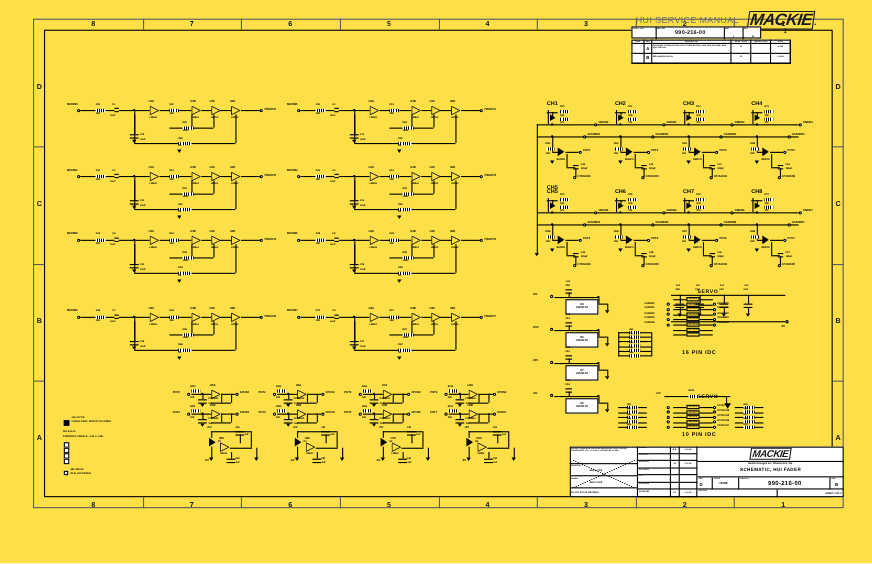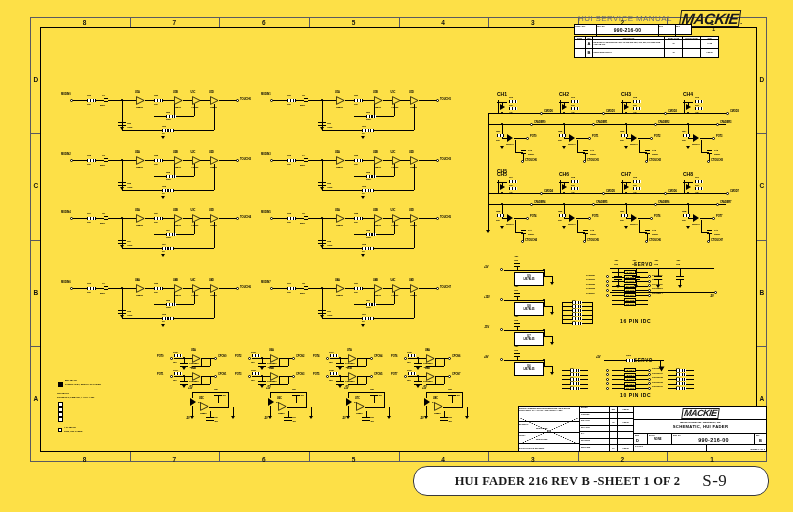--- a/index.html
+++ b/index.html
@@ -1739,18 +1739,14 @@
       <div style="position:absolute;left:648px;top:434px;width:24px;height:11px;border-right:.7px solid #000;border-bottom:.7px solid #000;box-sizing:border-box;font-size:1.7px;font-weight:bold;padding:.3px 1px;">SCALE</div>
       <div style="position:absolute;left:654px;top:438px;font-size:2.6px;font-weight:bold;">NONE</div>
       <div style="position:absolute;left:672px;top:434px;width:83px;height:11px;border-right:.7px solid #000;border-bottom:.7px solid #000;box-sizing:border-box;font-size:1.7px;font-weight:bold;padding:.3px 1px;">DWG. NO.</div>
       <div style="position:absolute;left:672px;top:437px;width:83px;font-size:5.4px;font-weight:bold;text-align:center;letter-spacing:.3px;">990-216-00</div>
       <div style="position:absolute;left:755px;top:434px;width:12px;height:11px;border-bottom:.7px solid #000;box-sizing:border-box;font-size:1.7px;font-weight:bold;padding:.3px 1px;">REV</div>
       <div style="position:absolute;left:759px;top:438px;font-size:4px;font-weight:bold;">B</div>
       <div style="position:absolute;left:634px;top:445px;width:73px;height:7px;border-right:.7px solid #000;box-sizing:border-box;font-size:1.7px;font-weight:bold;padding:.3px 1px;">CAD FILE</div>
       <div style="position:absolute;left:707px;top:445px;width:60px;height:7px;box-sizing:border-box;font-size:2.2px;font-weight:bold;display:flex;align-items:center;justify-content:flex-end;padding:0 2px;gap:3px;">SHEET  1 OF 2</div>
     </div>
 
-  <div class="banner">
-    <span class="t1">HUI FADER 216 REV B -SHEET 1 OF 2</span>
-    <span class="t2">S-9</span>
-  </div>
 
 </div>
 
 </body></html>

